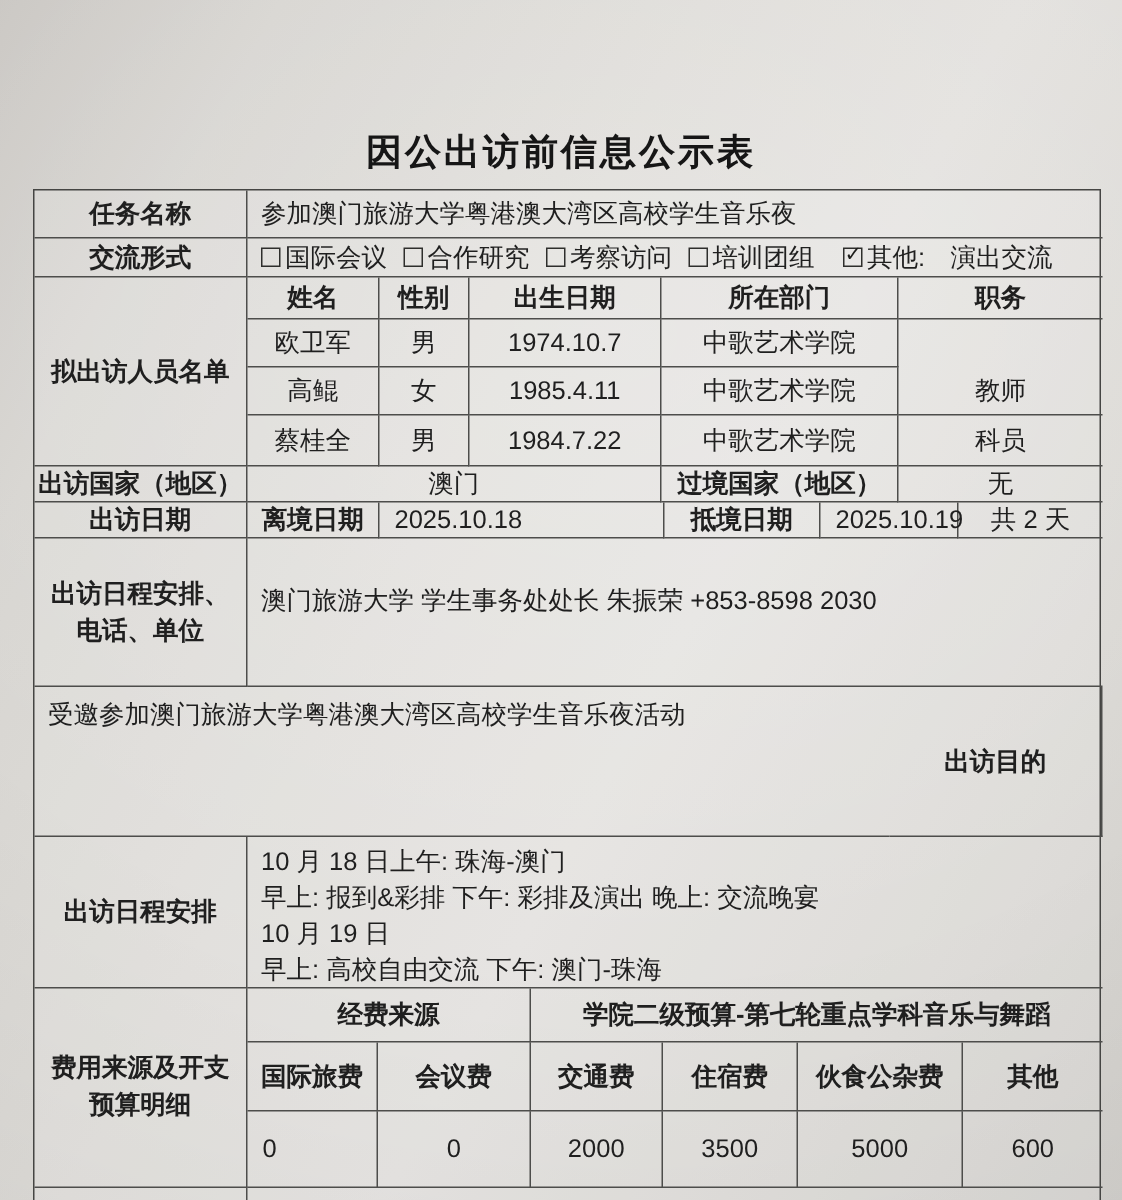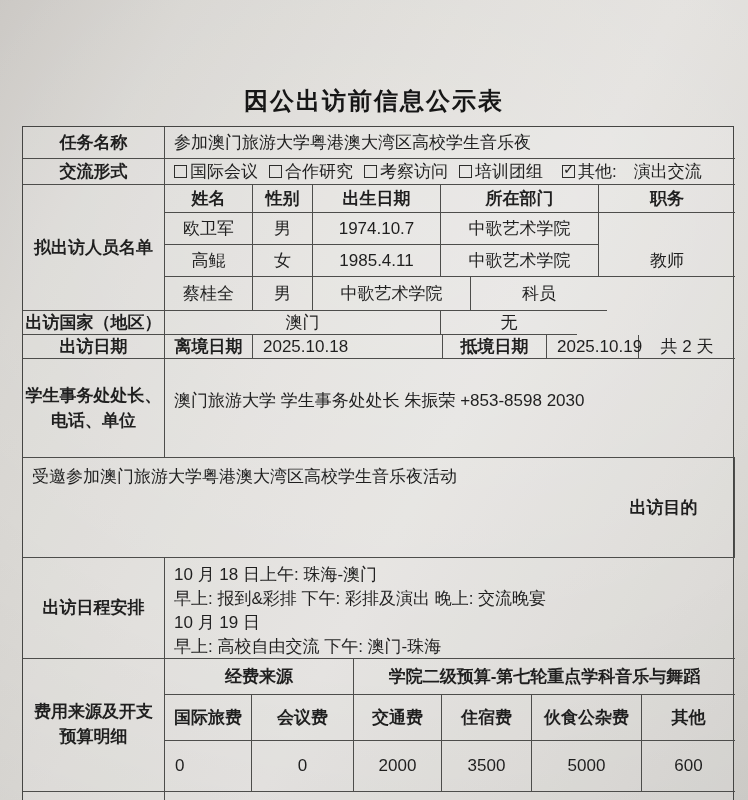--- a/index.html
+++ b/index.html
@@ -132,45 +132,47 @@
       <div class="tr">
         <div class="td c-name h32">高鲲</div>
         <div class="td c-sex h32">女</div>
         <div class="td c-dob h32">1985.4.11</div>
         <div class="td c-dept h32">中歌艺术学院</div>
         <div class="td c-duty h32 last">教师</div>
       </div>
       <div class="tr">
         <div class="td c-name h34">蔡桂全</div>
         <div class="td c-sex h34">男</div>
+        <div class="td c-dob h34">1984.7.22</div>
         <div class="td c-dept h34">中歌艺术学院</div>
         <div class="td c-duty h34 last">科员</div>
       </div>
     </div>
   </div>
 
   <div class="tr">
     <div class="td lbl h24">出访国家（地区）</div>
     <div class="td c-dest h24">澳门</div>
+    <div class="td c-translbl h24 bold">过境国家（地区）</div>
     <div class="td c-transval h24 last">无</div>
   </div>
 
   <div class="tr">
     <div class="td lbl h24">出访日期</div>
     <div class="td c-dlbl h24 bold">离境日期</div>
     <div class="td c-dval1 h24 padl">2025.10.18</div>
     <div class="td c-albl h24 bold">抵境日期</div>
     <div class="td c-aval h24 padl">2025.10.19</div>
     <div class="td c-days h24 last">共 2 天</div>
   </div>
 
   <div class="tr">
     <div class="td lbl h99">
       <span class="two-line">
-        <span>学生事务处处长、</span>
+        <span>出访日程安排、</span>
         <span>电话、单位</span>
       </span>
     </div>
     <div class="td wfill h99 left last invitecell">澳门旅游大学 学生事务处处长 朱振荣 +853-8598 2030</div>
   </div>
 
   <div class="tr">
     <div class="td wfill h100 left last topalign">受邀参加澳门旅游大学粤港澳大湾区高校学生音乐夜活动</div>
     <div class="td lbl h100">出访目的</div>
   </div>

